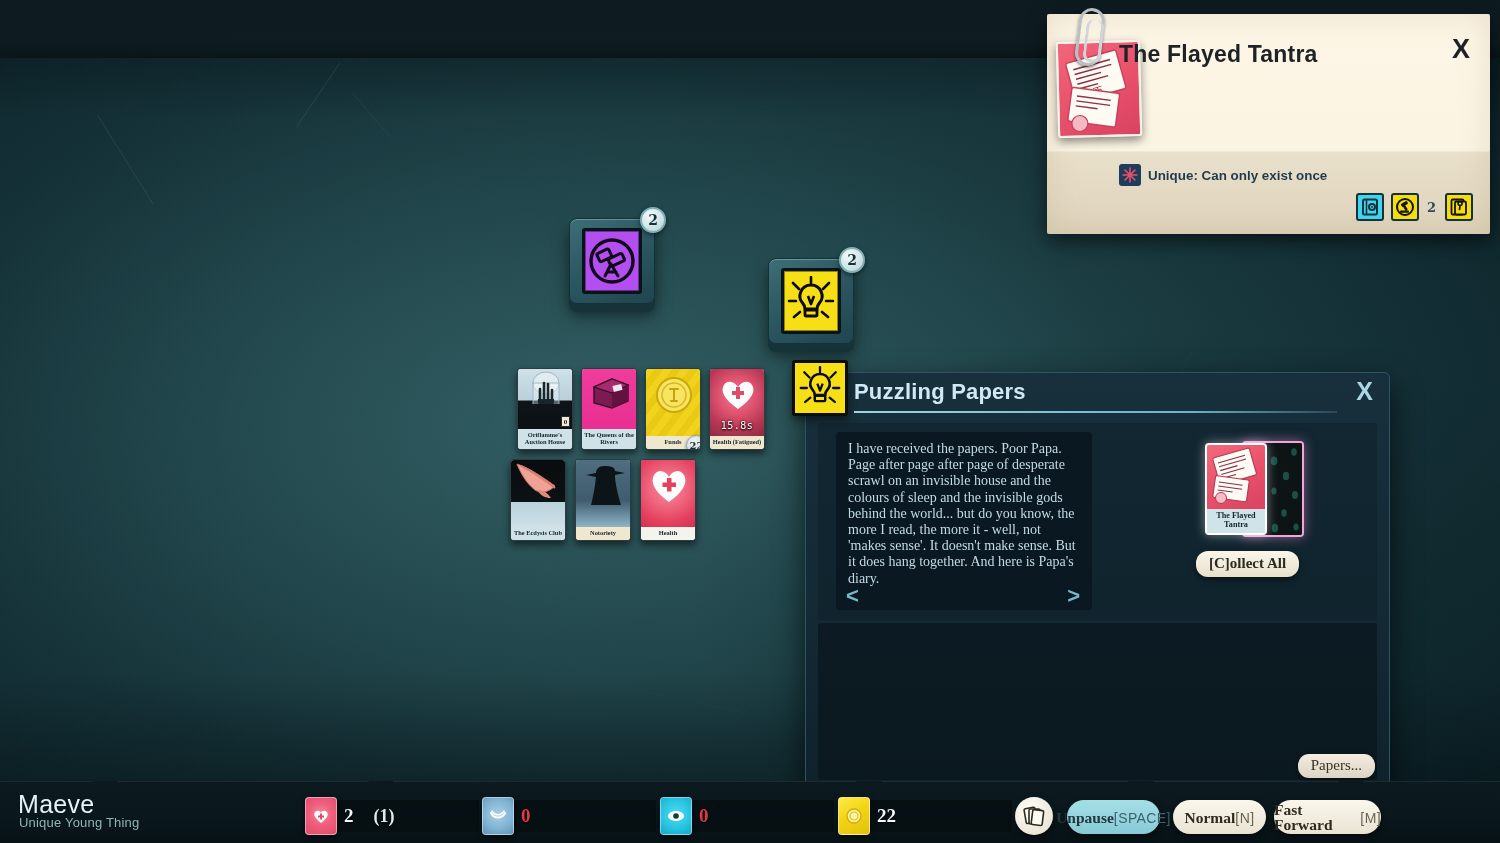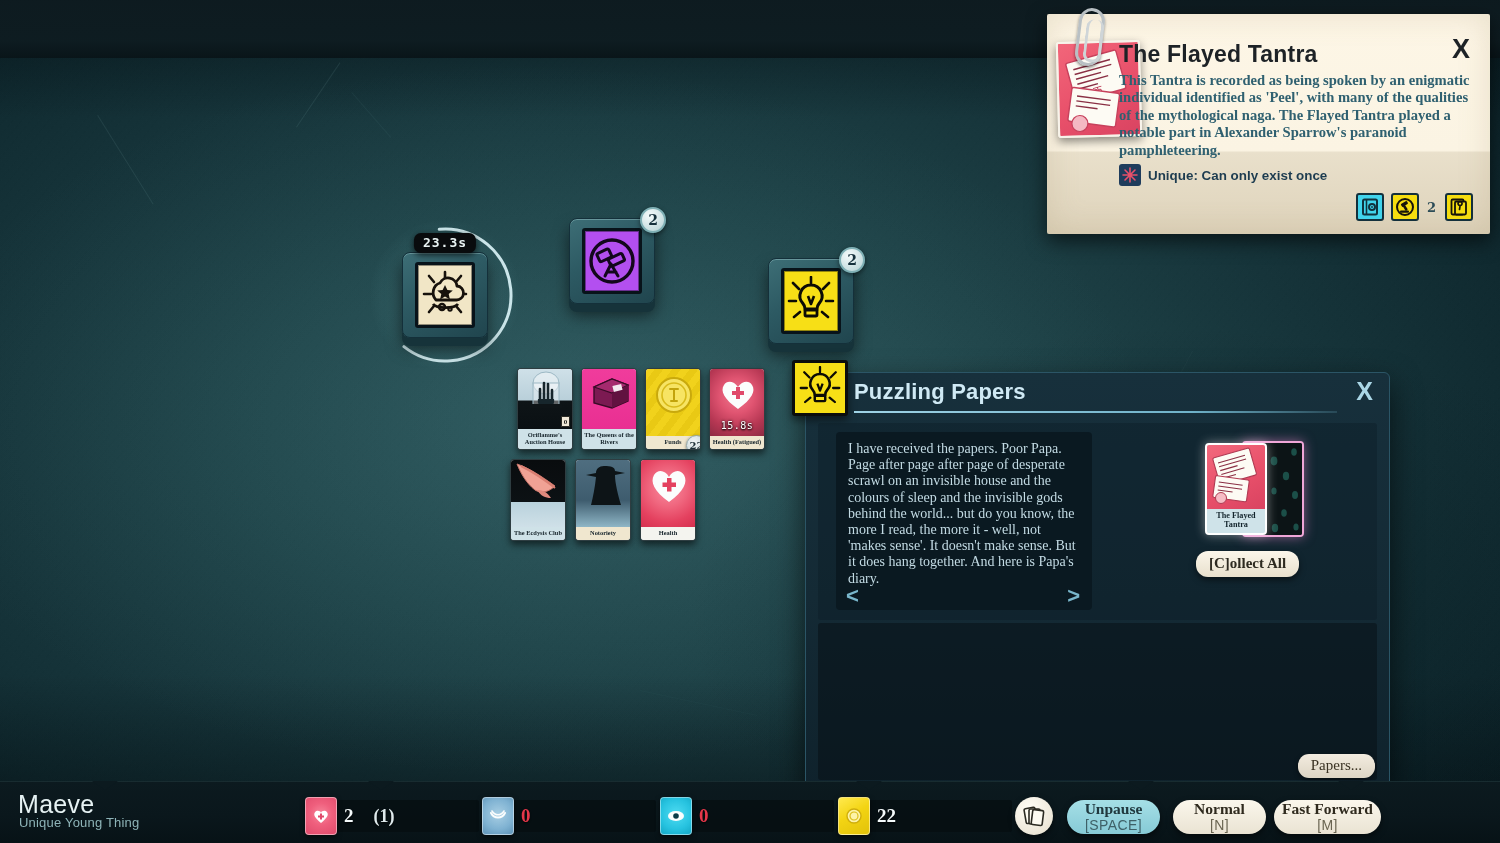--- a/index.html
+++ b/index.html
@@ -338,21 +338,21 @@
     text-shadow:0 1px 2px rgba(0,0,0,.8);
   }
   .deck-btn{
     position:absolute;left:1015px;top:790px;width:38px;height:38px;border-radius:50%;
     background:radial-gradient(circle at 38% 30%, #fffdf6, #ece6d7 75%, #d8d2c2 100%);
     display:flex;align-items:center;justify-content:center;cursor:pointer;
     box-shadow:0 3px 6px rgba(0,0,0,.5);
   }
   .ctrl{
     position:absolute;top:793px;height:34px;border-radius:17px;
-    display:flex;flex-direction:column;align-items:center;justify-content:center;
+    display:flex;flex-direction:row;align-items:center;justify-content:center;
     cursor:pointer;box-shadow:0 3px 6px rgba(0,0,0,.5);
     background:linear-gradient(180deg,#fbf7ec,#eae3d3);
   }
   .ctrl.active{background:linear-gradient(180deg,#a5dfe6,#86cad6);}
   .ctrl .lbl{
     font-family:"Liberation Serif", serif;
     font-size:15.5px;font-weight:bold;color:#2f2a1e;line-height:15px;
   }
   .ctrl.active .lbl{color:#20383e;}
   .ctrl .key{
@@ -369,41 +369,20 @@
 
   <div class="felt-noise"></div>
   <div class="felt-vign"></div>
   <div class="topband"></div>
   <div class="scratch" style="left:98px;top:115px;width:105px;height:1px;transform:rotate(58deg);"></div>
   <div class="scratch" style="left:296px;top:127px;width:78px;height:1px;transform:rotate(-56deg);"></div>
   <div class="scratch" style="left:352px;top:92px;width:60px;height:1px;transform:rotate(49deg);opacity:.5;"></div>
   <div class="scratch" style="left:1150px;top:430px;width:90px;height:1px;transform:rotate(-62deg);opacity:.35;"></div>
   <div class="scratch" style="left:640px;top:690px;width:120px;height:1px;transform:rotate(12deg);opacity:.25;"></div>
 
-  <div class="token" style="left:402px;top:252px;">
-    <div class="glowdisc" style="left:43px;top:43px;"></div>
-    <svg class="progress-ring" width="148" height="148" viewBox="0 0 148 148" style="left:43px;top:43px;">
-      <circle cx="74" cy="74" r="66" fill="none" stroke="#d9f2f6" stroke-width="3" stroke-linecap="round" stroke-dasharray="257 415" transform="rotate(-95 74 74)" opacity=".92"></circle>
-    </svg>
-    <div class="plinth">
-      <div class="face" style="background:#f1e6c6;">
-        <svg width="48" height="50" viewBox="0 0 48 50">
-          <g stroke="#17120c" stroke-width="2.6" fill="none" stroke-linecap="round">
-            <path d="M8 6 L13 12 M40 6 L35 12 M3 24 L10 24 M45 24 L38 24 M8 42 L13 36 M40 42 L35 36 M24 2 L24 8"></path>
-          </g>
-          <path d="M15 30 a9 10 0 0 1 4-17 a9 9 0 0 1 17 3 a7 7 0 0 1 -1 14 z" fill="#f1e6c6" stroke="#17120c" stroke-width="2.8" stroke-linejoin="round"></path>
-          <path d="M24 15 l2.4 5 5.4.5 -4.1 3.6 1.2 5.3 -4.9-2.9 -4.9 2.9 1.2-5.3 -4.1-3.6 5.4-.5z" fill="#17120c"></path>
-          <path d="M12 34 a13 5 0 0 0 25 0" fill="none" stroke="#17120c" stroke-width="2.8"></path>
-          <circle cx="21" cy="37" r="3" fill="none" stroke="#17120c" stroke-width="2.4"></circle>
-          <circle cx="29" cy="39" r="1.7" fill="none" stroke="#17120c" stroke-width="2"></circle>
-        </svg>
-      </div>
-      <div class="timer-chip">23.3s</div>
-    </div>
-  </div>
 
   <div class="token" style="left:569px;top:218px;">
     <div class="plinth">
       <div class="face" style="background:#b34ff0;">
         <svg width="50" height="50" viewBox="0 0 50 50">
           <circle cx="25" cy="25" r="21" fill="none" stroke="#13071c" stroke-width="3.4"></circle>
           <g stroke="#13071c" stroke-width="3" fill="#b34ff0" stroke-linejoin="round">
             <rect x="11" y="15" width="13" height="9" rx="1.6" transform="rotate(-25 17 20)"></rect>
             <rect x="22" y="20" width="15" height="8" rx="1.6" transform="rotate(-25 29 24)"></rect>
           </g>
@@ -530,21 +509,20 @@
             <path d="M16 56 h34 M16 61 h34 M16 66 h22"></path>
           </g>
         </g>
         <circle cx="20" cy="80" r="8" fill="#f4b9c3" stroke="#c7415c" stroke-width="1.2"></circle>
       </svg>
     </div>
     <div class="clip"></div>
 
     <div class="note-title">The Flayed Tantra</div>
     <div class="note-close">X</div>
-    <div class="note-body">This Tantra is recorded as being spoken by an enigmatic individual identified as 'Peel', with many of the qualities of the mythological naga. The Flayed Tantra played a notable part in Alexander Sparrow's paranoid pamphleteering.</div>
 
     <div class="note-unique">
       <span class="uniq-ico">
         <svg width="16" height="16" viewBox="0 0 16 16">
           <g stroke="#e8506a" stroke-width="1.6" stroke-linecap="round">
             <path d="M8 1 V15 M1 8 H15 M3 3 L13 13 M13 3 L3 13"></path>
           </g>
           <circle cx="8" cy="8" r="2" fill="#e8506a"></circle>
         </svg>
       </span>

